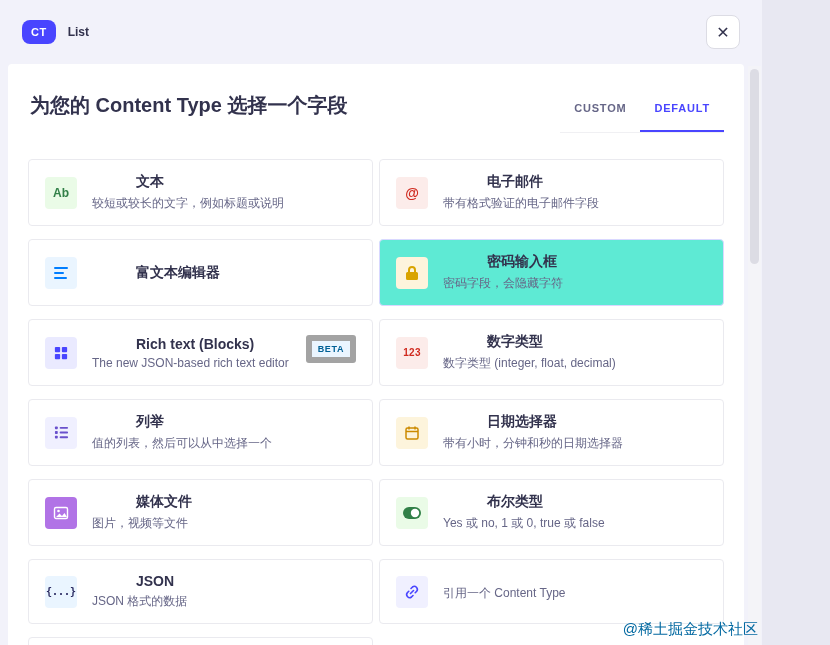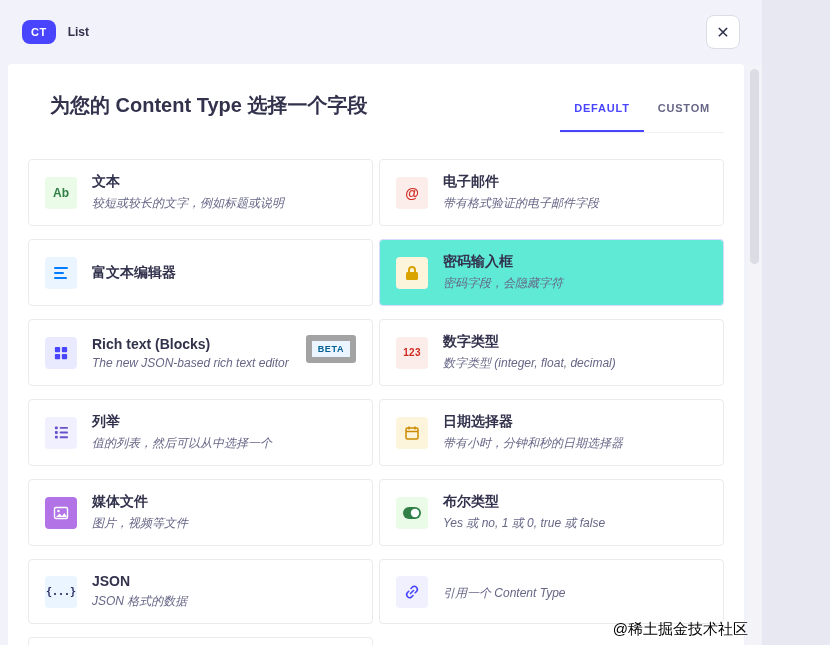--- a/index.html
+++ b/index.html
@@ -16,21 +16,21 @@
                border:1px solid #dcdce4; border-radius:8px; display:flex;
                align-items:center; justify-content:center; font-size:16px;
                color:#32324d; cursor:pointer; }
 
   
   .modal { position:absolute; top:64px; left:8px; right:18px; bottom:0;
            background:#fff; border-radius:4px 4px 0 0; padding:28px 20px 0 20px;
            overflow:hidden; }
   .modal-header { display:flex; align-items:flex-end; justify-content:space-between;
                   padding:0 0 0 2px; }
-  .modal-title { font-size:20px; font-weight:bold; color:#32324d; padding-bottom:14px;margin-left:20px; }
+  .modal-title { font-size:20px; font-weight:bold; color:#32324d; padding-bottom:14px; }
   .tabs { display:flex; border-bottom:1px solid #f0f0f3; }
   .tab { font-size:11px; font-weight:bold; letter-spacing:.8px; padding:10px 14px 16px;
          color:#666687; cursor:pointer; border-bottom:2px solid transparent; }
   .tab.active { color:#4945ff; border-bottom-color:#4945ff; }
 
   
   .grid { margin-top:26px; display:grid; grid-template-columns:1fr 1fr; gap:13px 6px; }
   .card { display:flex; align-items:center; gap:15px; padding:13px 16px;
           border:1px solid #eaeaef; border-radius:4px; background:#fff; cursor:pointer;
           min-height:64px; }
@@ -44,56 +44,56 @@
   .icon-blocks   { background:#eaeaff; }
   .icon-number   { background:#fcecea; color:#d02b20; font-size:10px; letter-spacing:.3px; }
   .icon-enum     { background:#f0f0ff; }
   .icon-date     { background:#fdf4dc; }
   .icon-media    { background:#b173e6; }
   .icon-boolean  { background:#eafbe7; }
   .icon-json     { background:#eaf5ff; color:#27275f;
                    font-family:"DejaVu Sans Mono", monospace; font-size:10px; }
   .icon-relation { background:#f0f0ff; }
   .card-text { min-width:0; }
-  .card-title { font-size:14px; font-weight:bold; color:#32324d; }
-  .card-desc  { font-size:12px; color:#666687; margin-top:4px;font-style:italic; }
+  .card-title { font-size:14px; font-weight:bold; color:#32324d;margin-left:44px; }
+  .card-desc  { font-size:12px; color:#666687; margin-top:4px; }
   .beta-badge { margin-left:auto; align-self:flex-start; margin-top:2px;
                 background:#eaf5ff; border:6px solid #a3a3a3; color:#006096;
                 font-size:9px; font-weight:bold; letter-spacing:.6px;
                 padding:3px 6px; border-radius:3px; }
 
   
   .scrollbar { position:absolute; top:66px; right:1px; bottom:0; width:13px;
                background:#f4f4f8; }
   .scroll-thumb { position:absolute; top:3px; left:2px; width:9px; height:195px;
                   background:#dcdce4; border-radius:5px; }
 
-  .watermark { position:absolute; right:14px; bottom:6px; font-size:15px;
-               color:#000000; }
+  .watermark { position:absolute; right:4px; bottom:6px; font-size:15px;
+               color:#0369a1; }
 </style>
 </head>
 <body>
 
 <div class="page">
 
   <div class="topbar">
     <span class="ct-badge">CT</span>
     <span class="app-title">List</span>
     <button class="close-btn">
       <span>✕</span>
     </button>
   </div>
 
   <div class="modal">
 
     <div class="modal-header">
       <div class="modal-title">为您的 Content Type 选择一个字段</div>
       <div class="tabs">
+        <div class="tab">CUSTOM</div>
         <div class="tab active">DEFAULT</div>
-        <div class="tab">CUSTOM</div>
       </div>
     </div>
 
     <div class="grid">
 
       <div class="card">
         <span class="icon icon-text">
           <span>Ab</span>
         </span>
         <div class="card-text">

